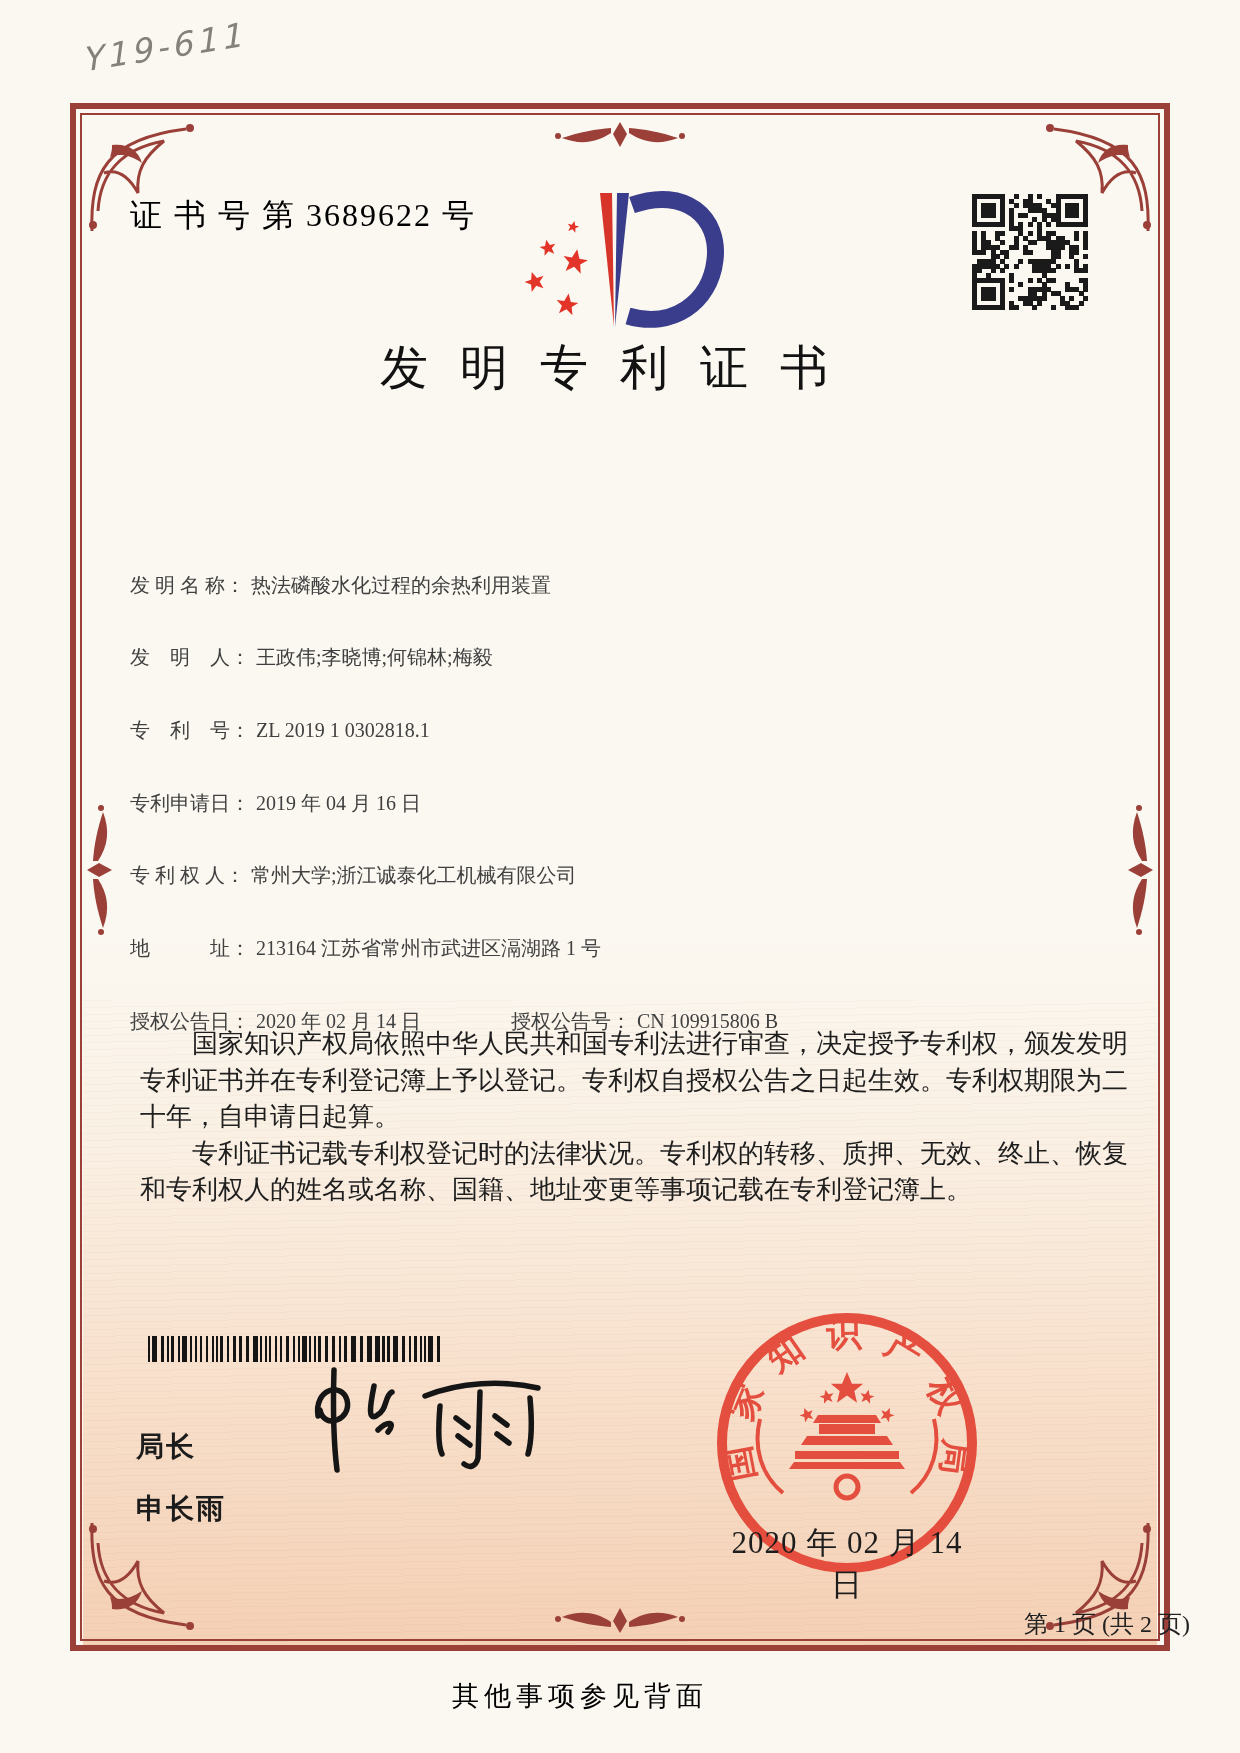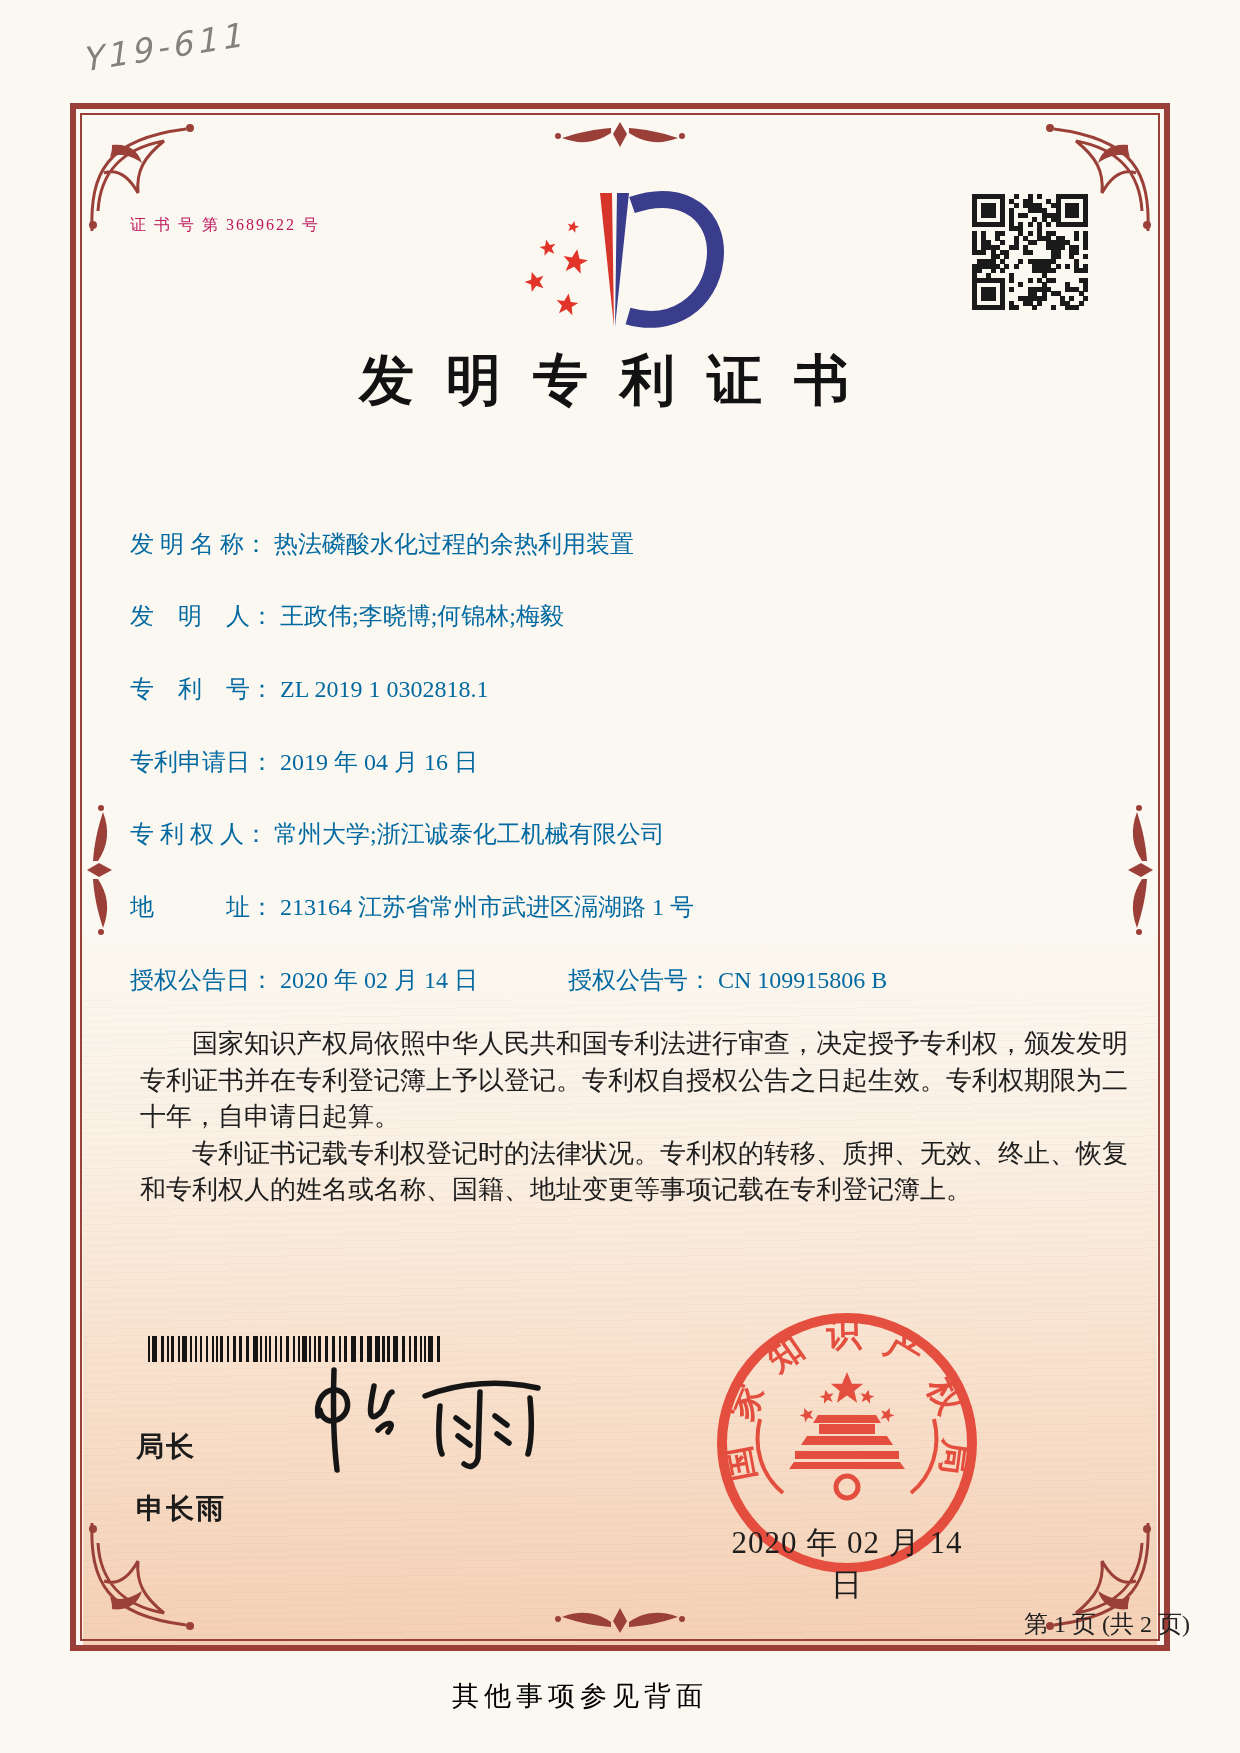--- a/index.html
+++ b/index.html
@@ -36,30 +36,30 @@
   }
   .orn{z-index:4;pointer-events:none;}
 
   
   .annotation{
     left:84px;top:40px;z-index:5;
     font-family:"DejaVu Sans",sans-serif;font-style:italic;
     font-size:33px;color:#83817a;letter-spacing:4px;
     transform:rotate(-9deg) skewX(-6deg);transform-origin:left top;
   }
-  .cert-no{left:130px;top:194px;z-index:5;font-size:16px;letter-spacing:2px;color:#be185d;margin-top:21px;}
+  .cert-no{left:130px;top:194px;z-index:5;font-size:32px;letter-spacing:2px;color:#000000;}
   .logo{left:500px;top:156px;width:240px;height:180px;z-index:5;}
   .qr{left:972px;top:194px;width:116px;height:116px;z-index:5;}
   .title{
-    left:70px;top:344px;width:1100px;z-index:5;text-align:center;
-    font-size:55px;font-weight:700;letter-spacing:32px;color:#121212;
+    left:70px;top:336px;width:1100px;z-index:5;text-align:center;
+    font-size:48px;font-weight:400;letter-spacing:32px;color:#121212;
   }
 
   
-  .field-row{left:130px;width:1000px;z-index:5;font-size:24px;white-space:nowrap;color:#0369a1;}
+  .field-row{left:130px;width:1000px;z-index:5;font-size:20px;white-space:nowrap;color:#404040;margin-top:44px;}
   .r0{top:528px}.r1{top:600px}.r2{top:673px}.r3{top:746px}
   .r4{top:818px}.r5{top:891px}.r6{top:964px}
   .fvalue{margin-left:6px;}
   .pair2{margin-left:90px;}
 
   
   .paras{
     left:128px;top:1026px;width:988px;z-index:5;
     font-size:26px;line-height:36.5px;text-align:justify;color:#1e1e1e;margin-left:12px;
   }

